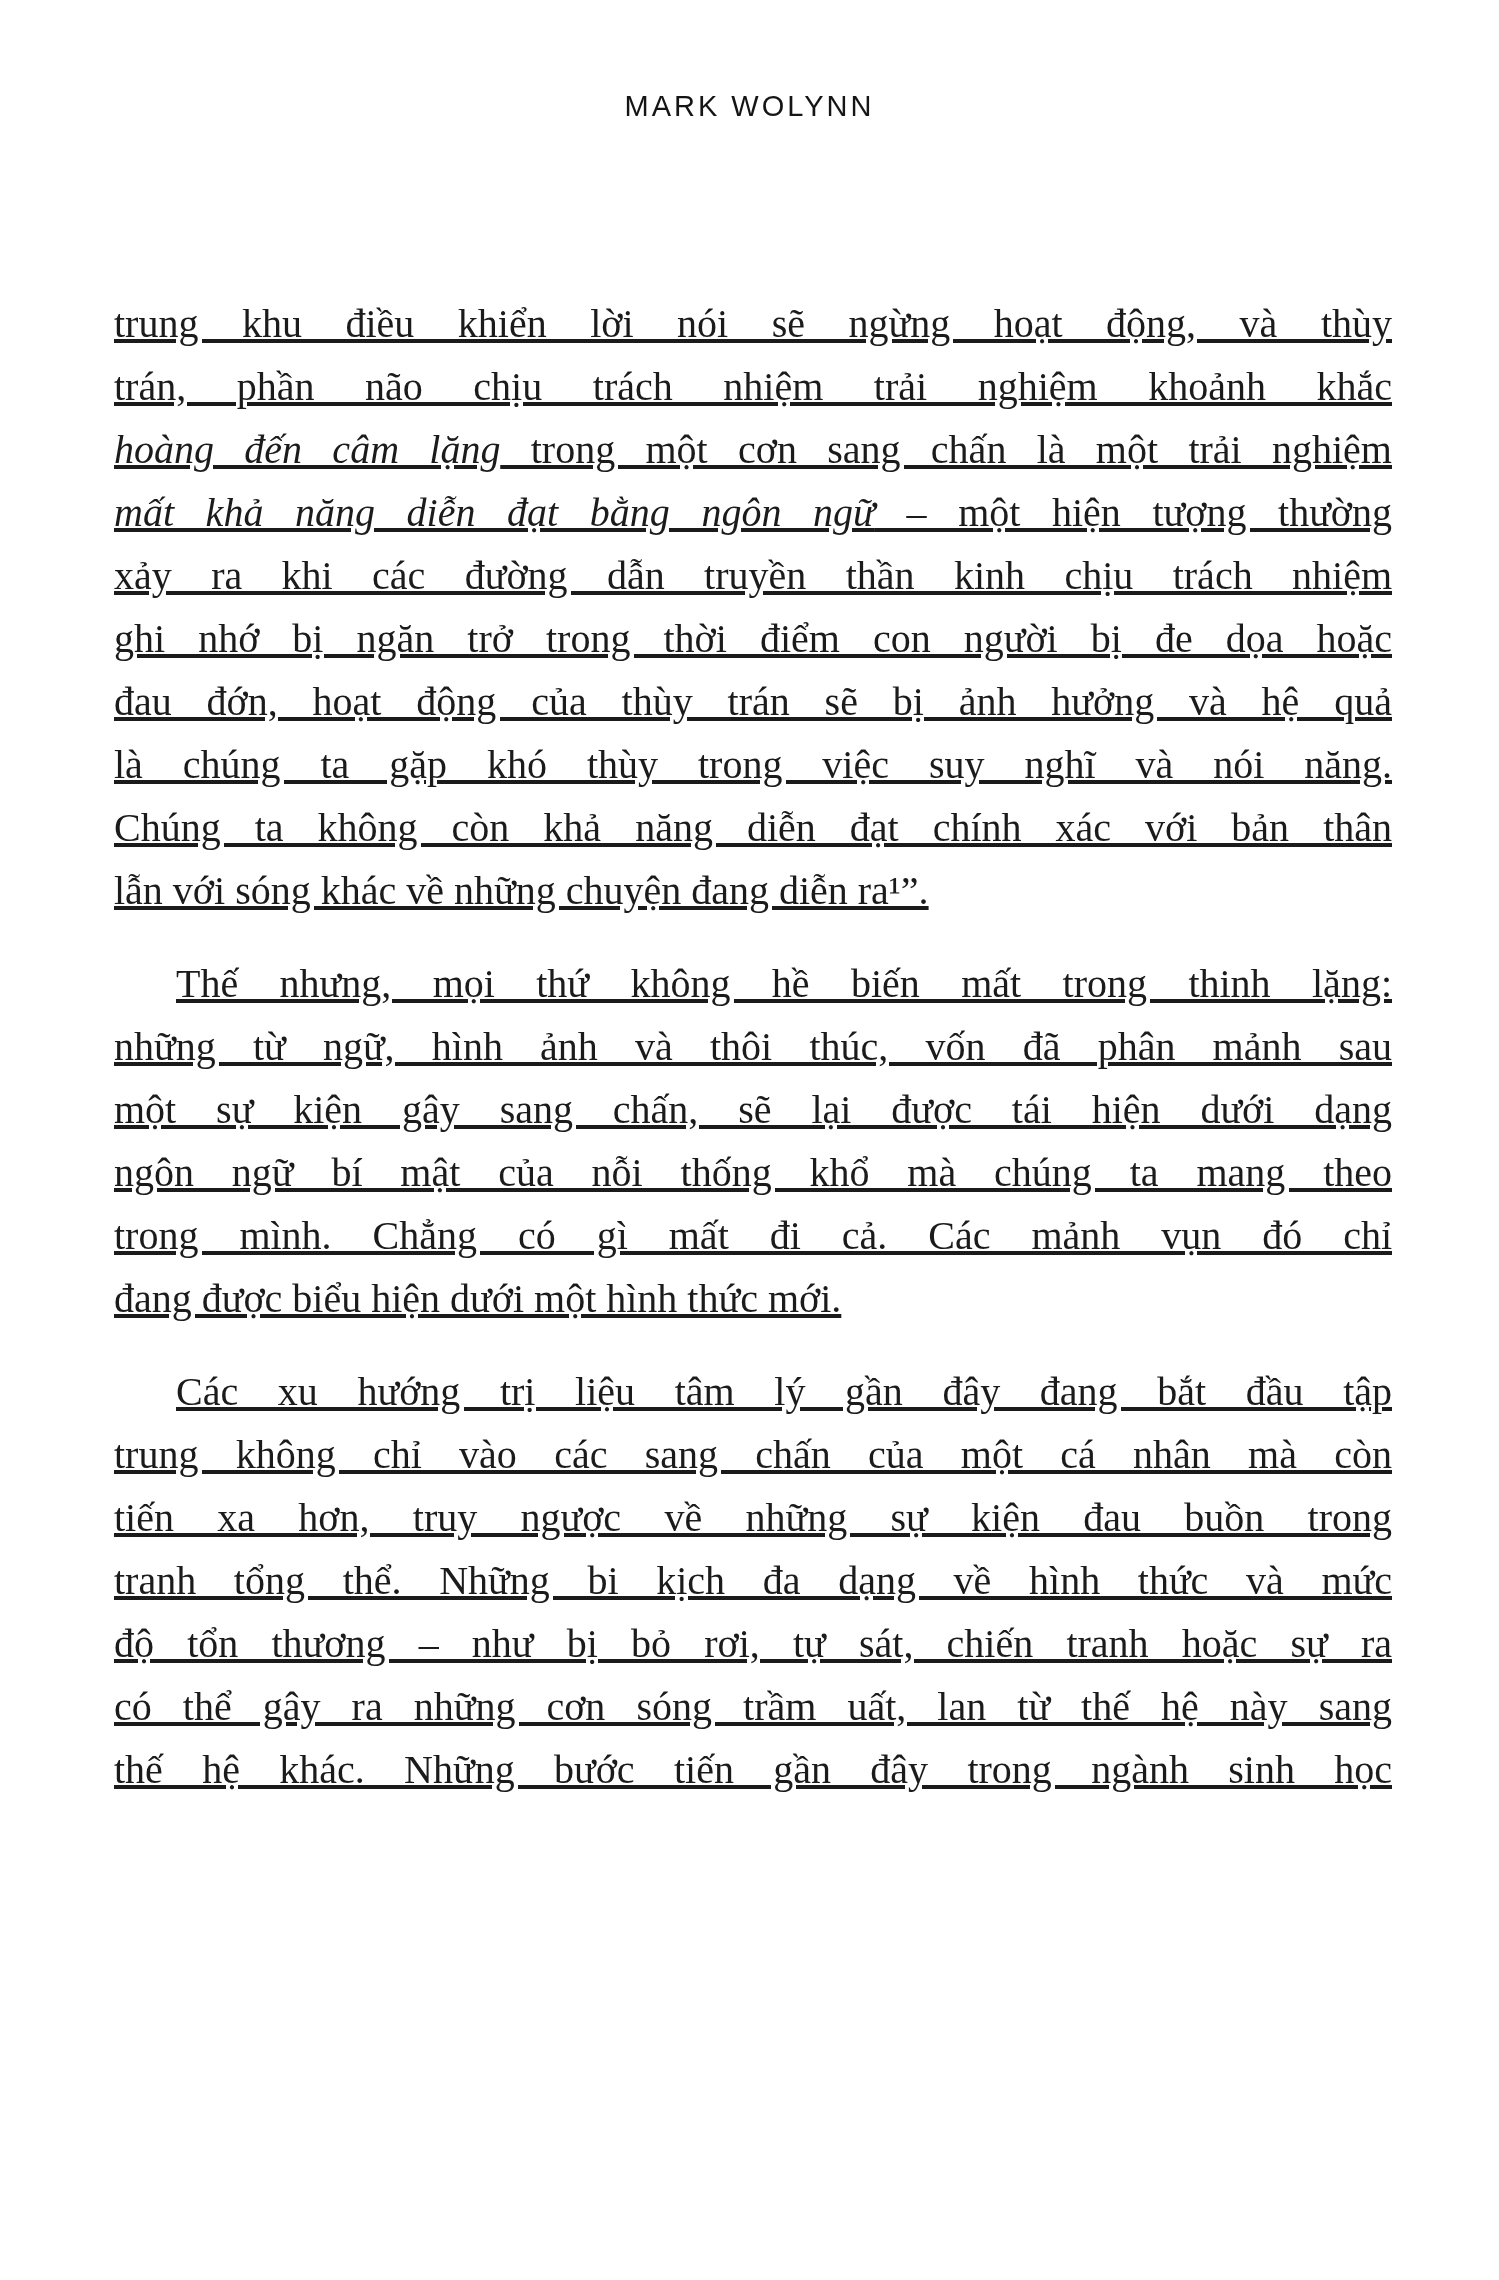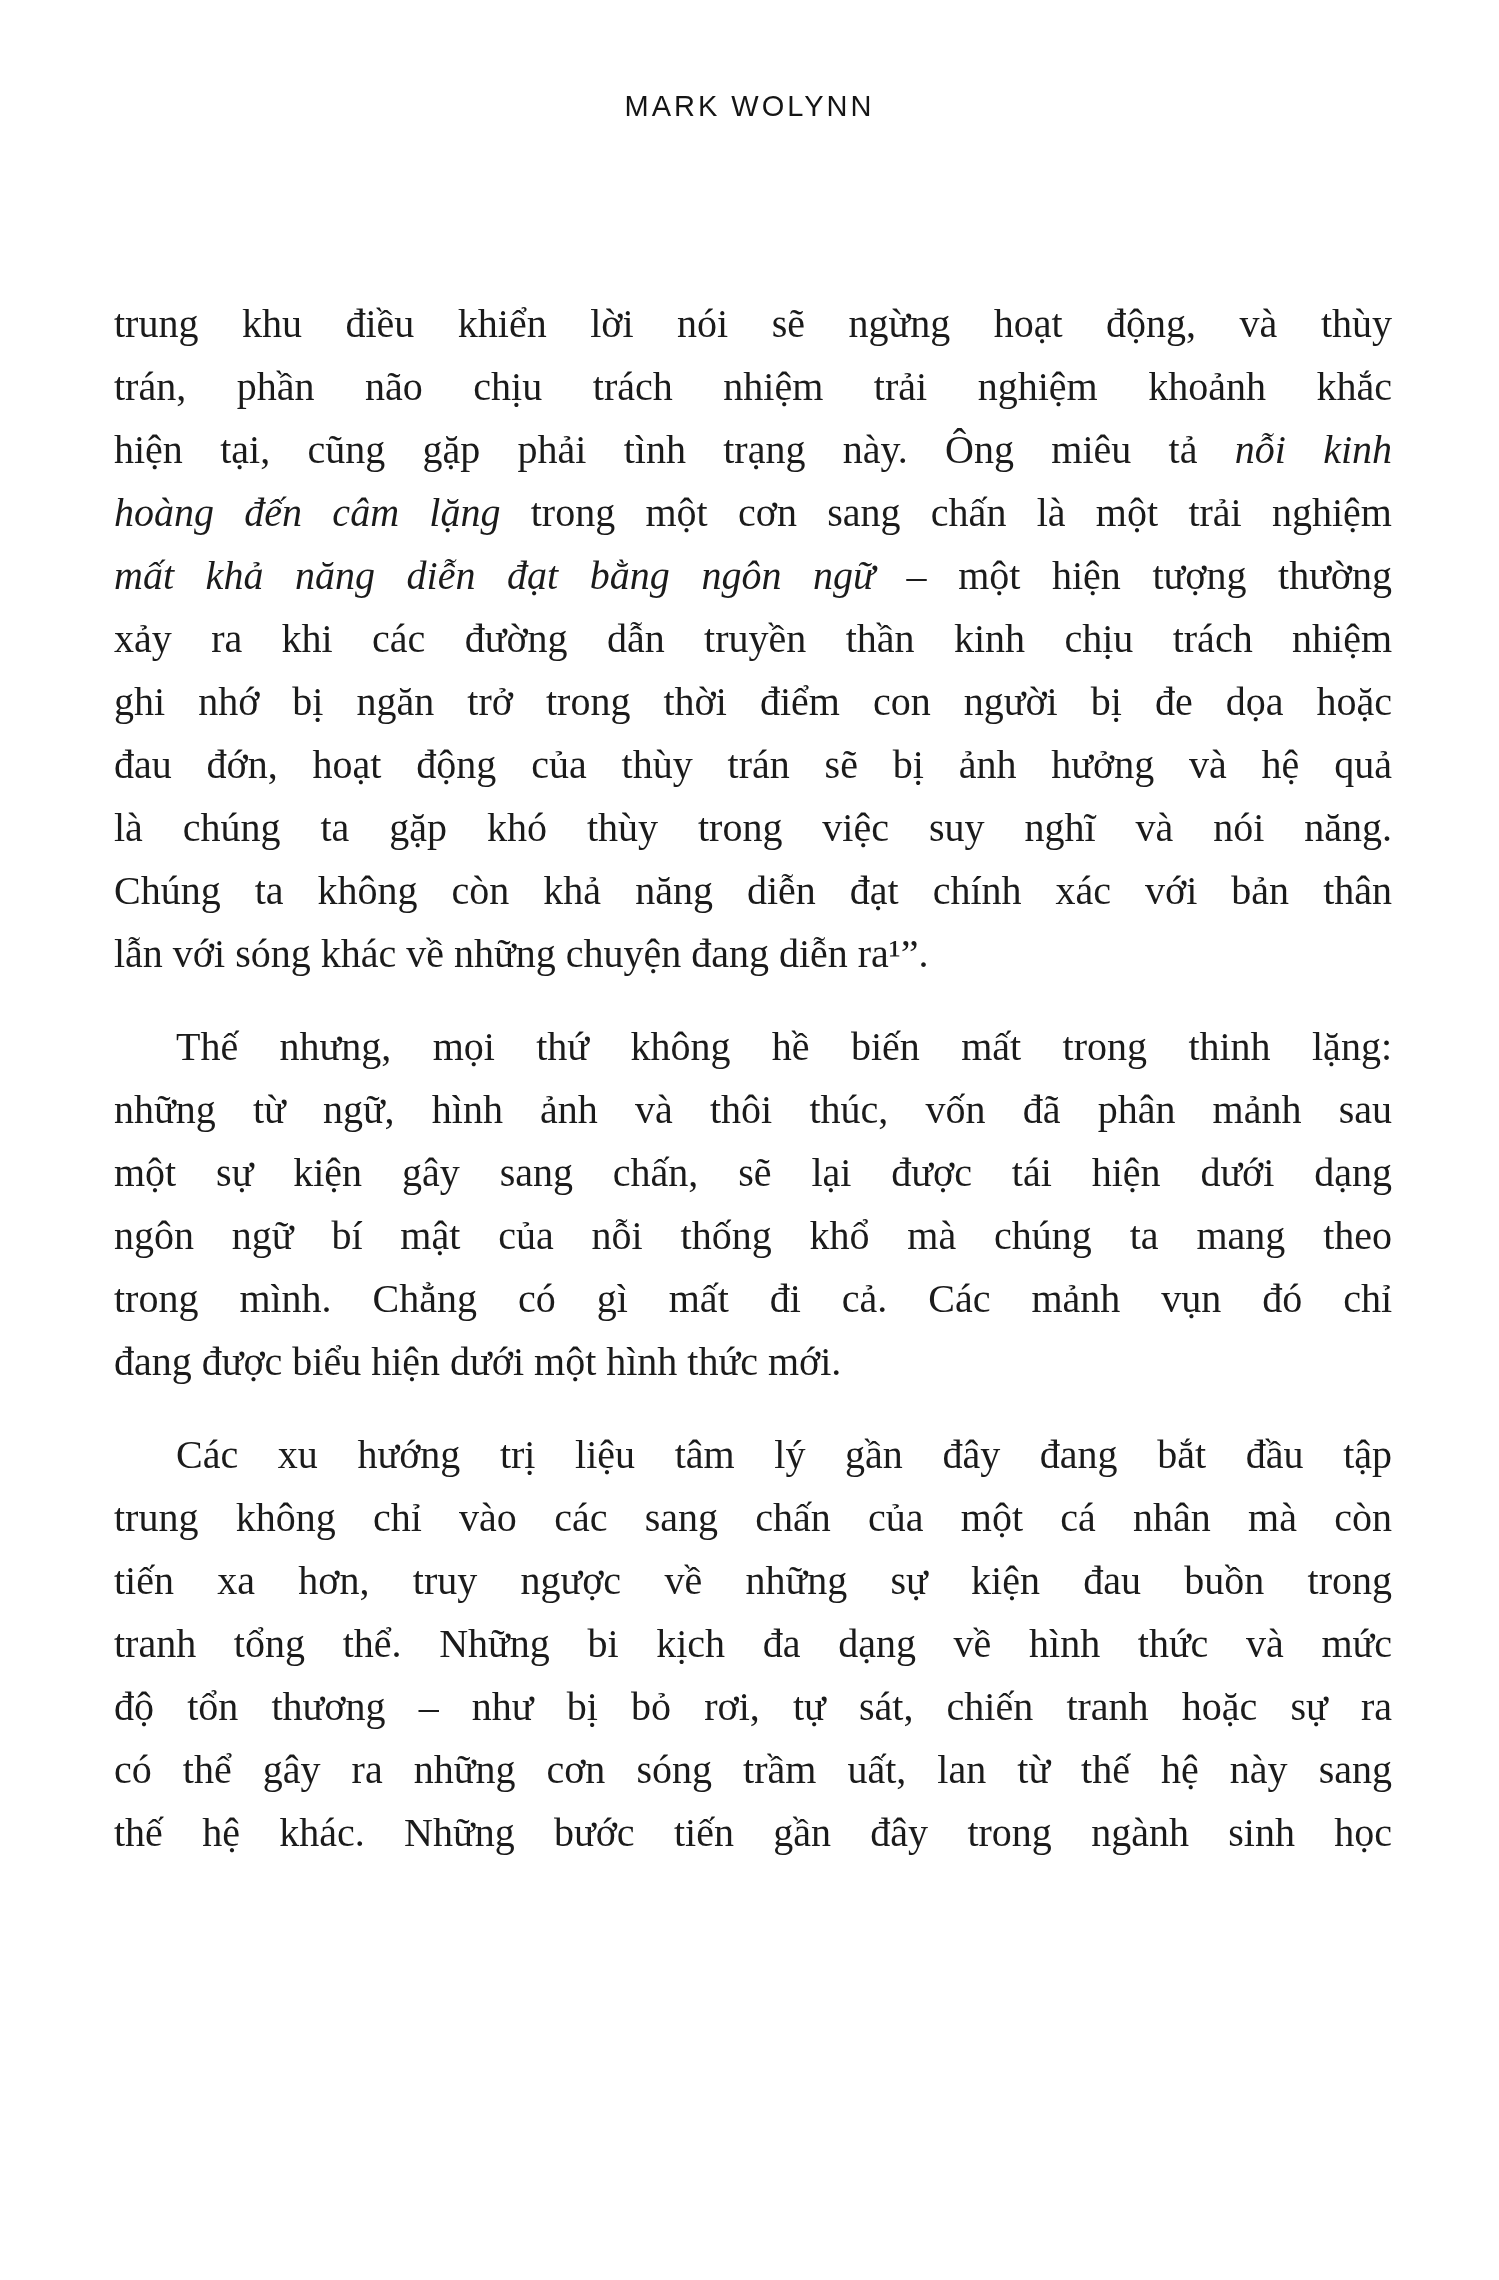--- a/index.html
+++ b/index.html
@@ -24,20 +24,21 @@
     letter-spacing: 3px;
     color: #151515;
   }
   .body-text {
     position: absolute;
     top: 292px;
     left: 114px;
     width: 1278px;
     font-size: 40px;
     line-height: 63px;
+    text-decoration: underline;
   }
   .para { margin: 0 0 30px 0; }
   .para.indent .line:first-child { text-indent: 62px; }
   .line {
     text-align: justify;
     text-align-last: justify;
   }
   .line.nojust { text-align-last: left; }
   .line em { font-style: italic; }
   .page-number {
@@ -54,21 +55,20 @@
 </head>
 <body>
 
 <div class="page">
   <div class="running-header">MARK WOLYNN</div>
 
   <div class="body-text">
       <div class="para">
         <div class="line"><span>trung khu điều khiển lời nói sẽ ngừng hoạt động, và thùy</span></div>
         <div class="line"><span>trán, phần não chịu trách nhiệm trải nghiệm khoảnh khắc</span></div>
-        <div class="line"><span>hiện tại, cũng gặp phải tình trạng này. Ông miêu tả </span><em>nỗi kinh</em></div>
         <div class="line"><em>hoàng đến câm lặng</em><span> trong một cơn sang chấn là một trải nghiệm</span></div>
         <div class="line"><em>mất khả năng diễn đạt bằng ngôn ngữ</em><span> – một hiện tượng thường</span></div>
         <div class="line"><span>xảy ra khi các đường dẫn truyền thần kinh chịu trách nhiệm</span></div>
         <div class="line"><span>ghi nhớ bị ngăn trở trong thời điểm con người bị đe dọa hoặc</span></div>
         <div class="line"><span>đau đớn, hoạt động của thùy trán sẽ bị ảnh hưởng và hệ quả</span></div>
         <div class="line"><span>là chúng ta gặp khó thùy trong việc suy nghĩ và nói năng.</span></div>
         <div class="line"><span>Chúng ta không còn khả năng diễn đạt chính xác với bản thân</span></div>
         <div class="line nojust"><span>lẫn với sóng khác về những chuyện đang diễn ra¹”.</span></div>
       </div>
       <div class="para indent">

